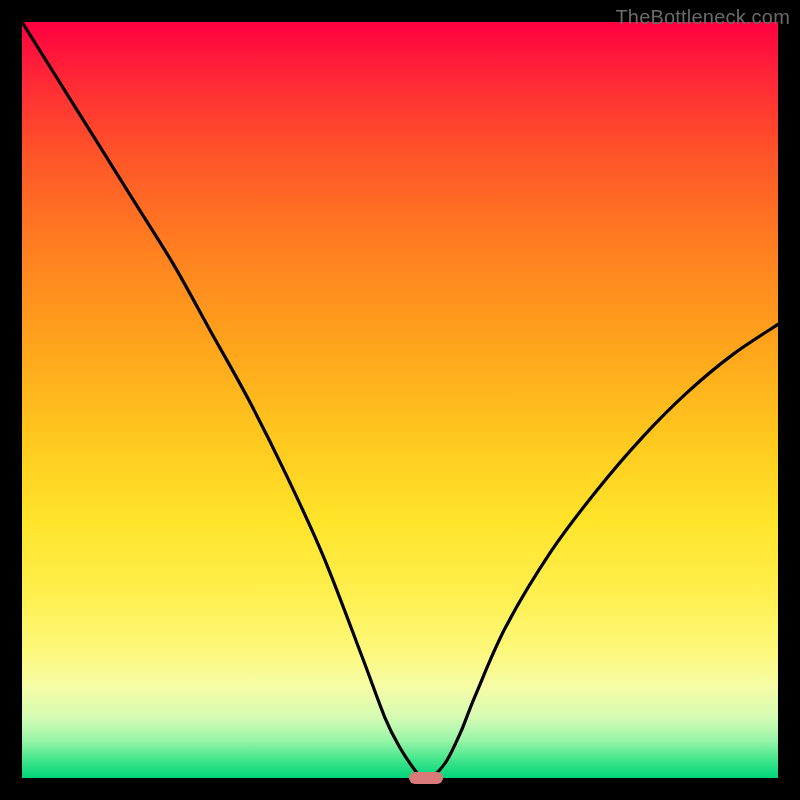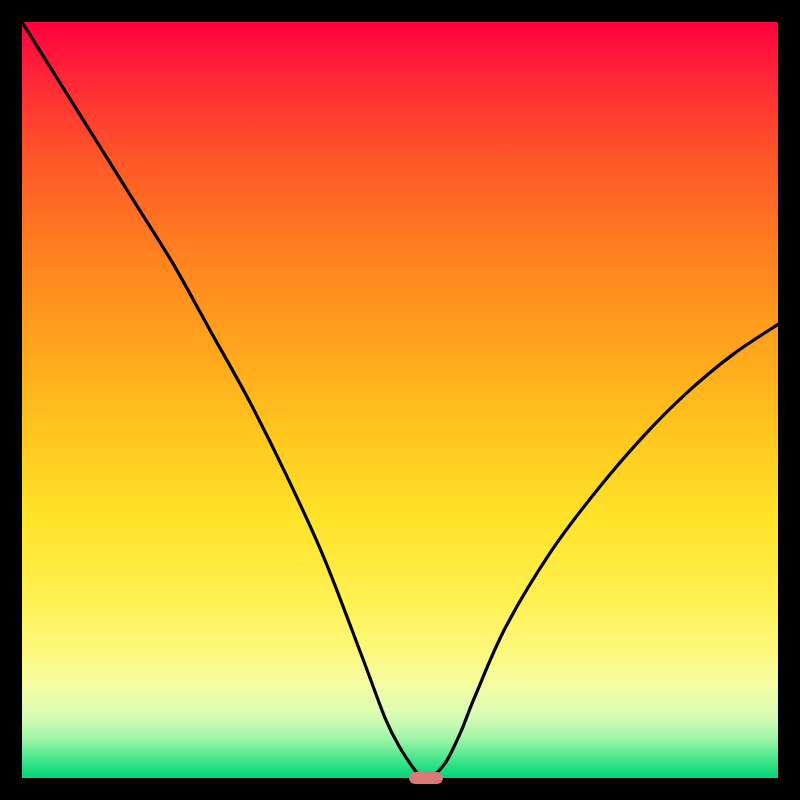--- a/index.html
+++ b/index.html
@@ -69,13 +69,14 @@
 </head>
 <body>
 
 <div class="stage">
   <div class="plot">
     <svg class="curve" viewBox="0 0 756 756" preserveAspectRatio="none">
       <path id="curve-path" fill="none" stroke="#000000" stroke-width="3.2" stroke-linecap="round" stroke-linejoin="round" d="M 0.00 0.00 C 6.30 10.08, 25.20 40.32, 37.80 60.48 C 50.40 80.64, 63.00 100.80, 75.60 120.96 C 88.20 141.12, 100.80 161.28, 113.40 181.44 C 126.00 201.60, 138.60 220.50, 151.20 241.92 C 163.80 263.34, 176.40 287.28, 189.00 309.96 C 201.60 332.64, 214.20 354.06, 226.80 378.00 C 239.40 401.94, 252.00 427.14, 264.60 453.60 C 277.20 480.06, 289.80 506.52, 302.40 536.76 C 315.00 567.00, 330.12 608.58, 340.20 635.04 C 350.28 661.50, 356.58 680.40, 362.88 695.52 C 369.18 710.64, 372.96 716.94, 378.00 725.76 C 383.04 734.58, 389.34 743.40, 393.12 748.44 C 396.90 753.48, 398.16 754.74, 400.68 756.00 C 403.20 757.26, 404.46 758.52, 408.24 756.00 C 412.02 753.48, 418.32 748.44, 423.36 740.88 C 428.40 733.32, 433.44 721.98, 438.48 710.64 C 443.52 699.30, 446.04 690.48, 453.60 672.84 C 461.16 655.20, 471.24 628.74, 483.84 604.80 C 496.44 580.86, 514.08 551.88, 529.20 529.20 C 544.32 506.52, 559.44 487.62, 574.56 468.72 C 589.68 449.82, 604.80 432.18, 619.92 415.80 C 635.04 399.42, 650.16 384.30, 665.28 370.44 C 680.40 356.58, 695.52 343.98, 710.64 332.64 C 725.76 321.30, 748.44 307.44, 756.00 302.40"></path>
     </svg>
     <div class="marker" id="marker" style="left: 404.46px; top: 756px; background: rgb(217, 122, 120);"></div>
   </div>
+  <div class="watermark">TheBottleneck.com</div>
 </div>
 
 </body></html>

